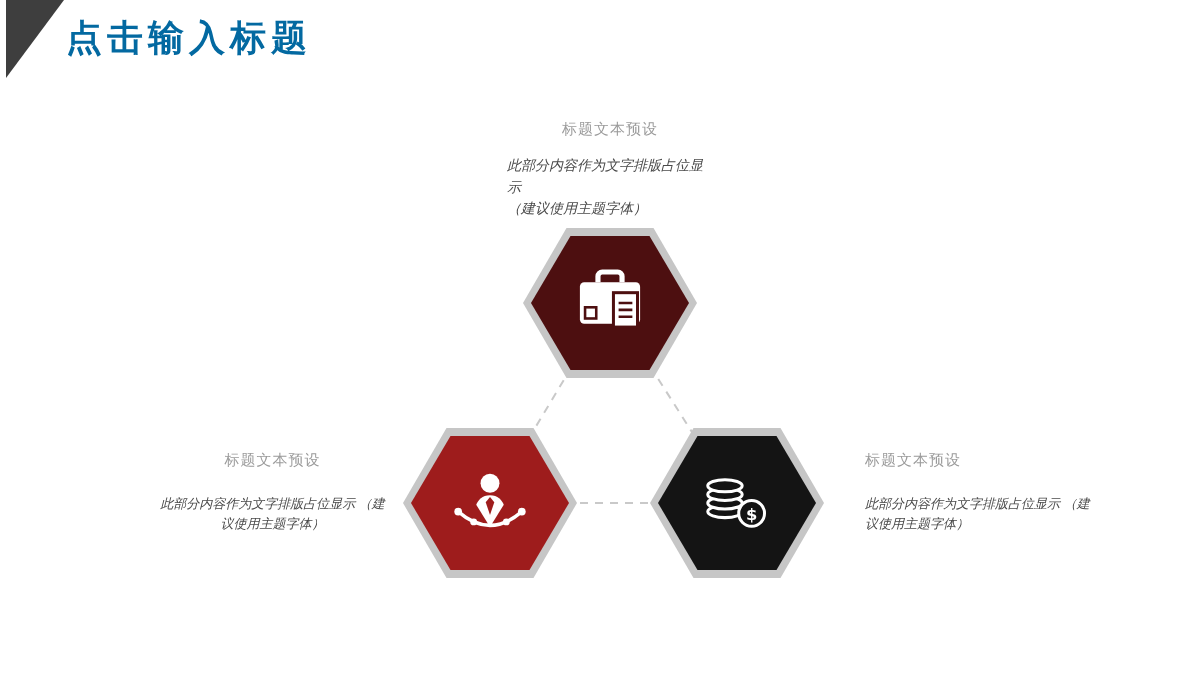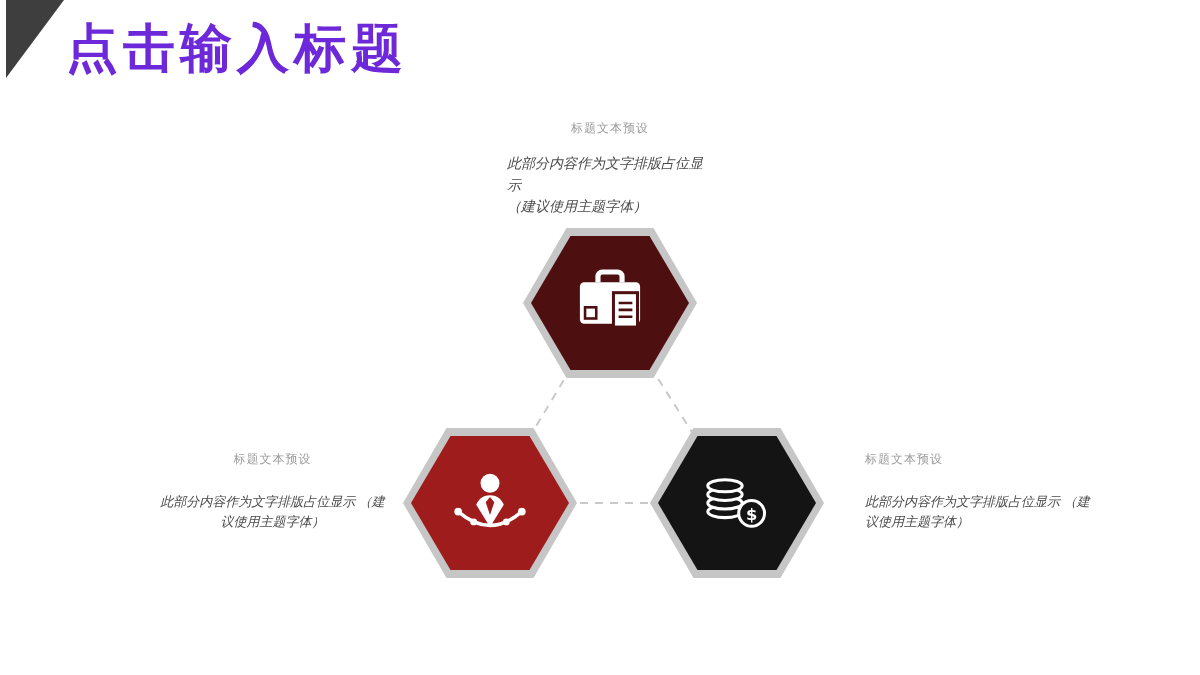--- a/index.html
+++ b/index.html
@@ -3,37 +3,37 @@
 <meta charset="utf-8">
 <style>
   * { margin:0; padding:0; box-sizing:border-box; }
   html, body { width:1200px; height:675px; }
   body { font-family:"Liberation Sans","DejaVu Sans",sans-serif; background:#ffffff; }
   .slide { position:relative; width:1200px; height:675px; background:#ffffff; overflow:hidden; }
 
   .corner-triangle { position:absolute; left:6px; top:0; width:58px; height:78px;
     background:#3e3e3e; clip-path:polygon(0 0, 100% 0, 0 100%); }
 
-  .slide-title { position:absolute; left:66px; top:14px; font-size:52px; font-weight:700;
-    color:#6d28d9; letter-spacing:5px; white-space:nowrap; }
+  .slide-title { position:absolute; left:66px; top:14px; font-size:36px; font-weight:700;
+    color:#0369a1; letter-spacing:5px; white-space:nowrap; }
 
   .connectors { position:absolute; left:0; top:0; z-index:0; pointer-events:none; }
 
   .hex { position:absolute; width:174px; height:150px; z-index:2; background:#c6c6c6;
     clip-path:polygon(25% 0, 75% 0, 100% 50%, 75% 100%, 25% 100%, 0 50%); }
   .hex-inner { position:absolute; inset:8px;
     clip-path:polygon(25% 0, 75% 0, 100% 50%, 75% 100%, 25% 100%, 0 50%);
     display:flex; align-items:center; justify-content:center; }
   .hex-top   { left:523px; top:228px; }
   .hex-left  { left:403px; top:428px; }
   .hex-right { left:650px; top:428px; }
   .hex-icon { display:block; }
 
   .text-block { position:absolute; z-index:1; }
-  .block-heading { font-size:12px; color:#9b9b9b; letter-spacing:1px; }
+  .block-heading { font-size:15px; color:#9b9b9b; letter-spacing:1px; }
   .block-body { font-size:14px; color:#4a4a4a; line-height:1.55;font-style:italic; }
 
   .top-block { left:440px; top:120px; width:340px; text-align:center; }
   .top-block .block-body { width:206px; margin:16px auto 0; text-align:left; }
 
   .left-block { left:160px; top:451px; width:225px; text-align:center; }
   .left-block .block-body { margin-top:24px; font-size:13px; }
 
   .right-block { left:865px; top:451px; width:225px; text-align:left; }
   .right-block .block-body { margin-top:24px; font-size:13px; }

